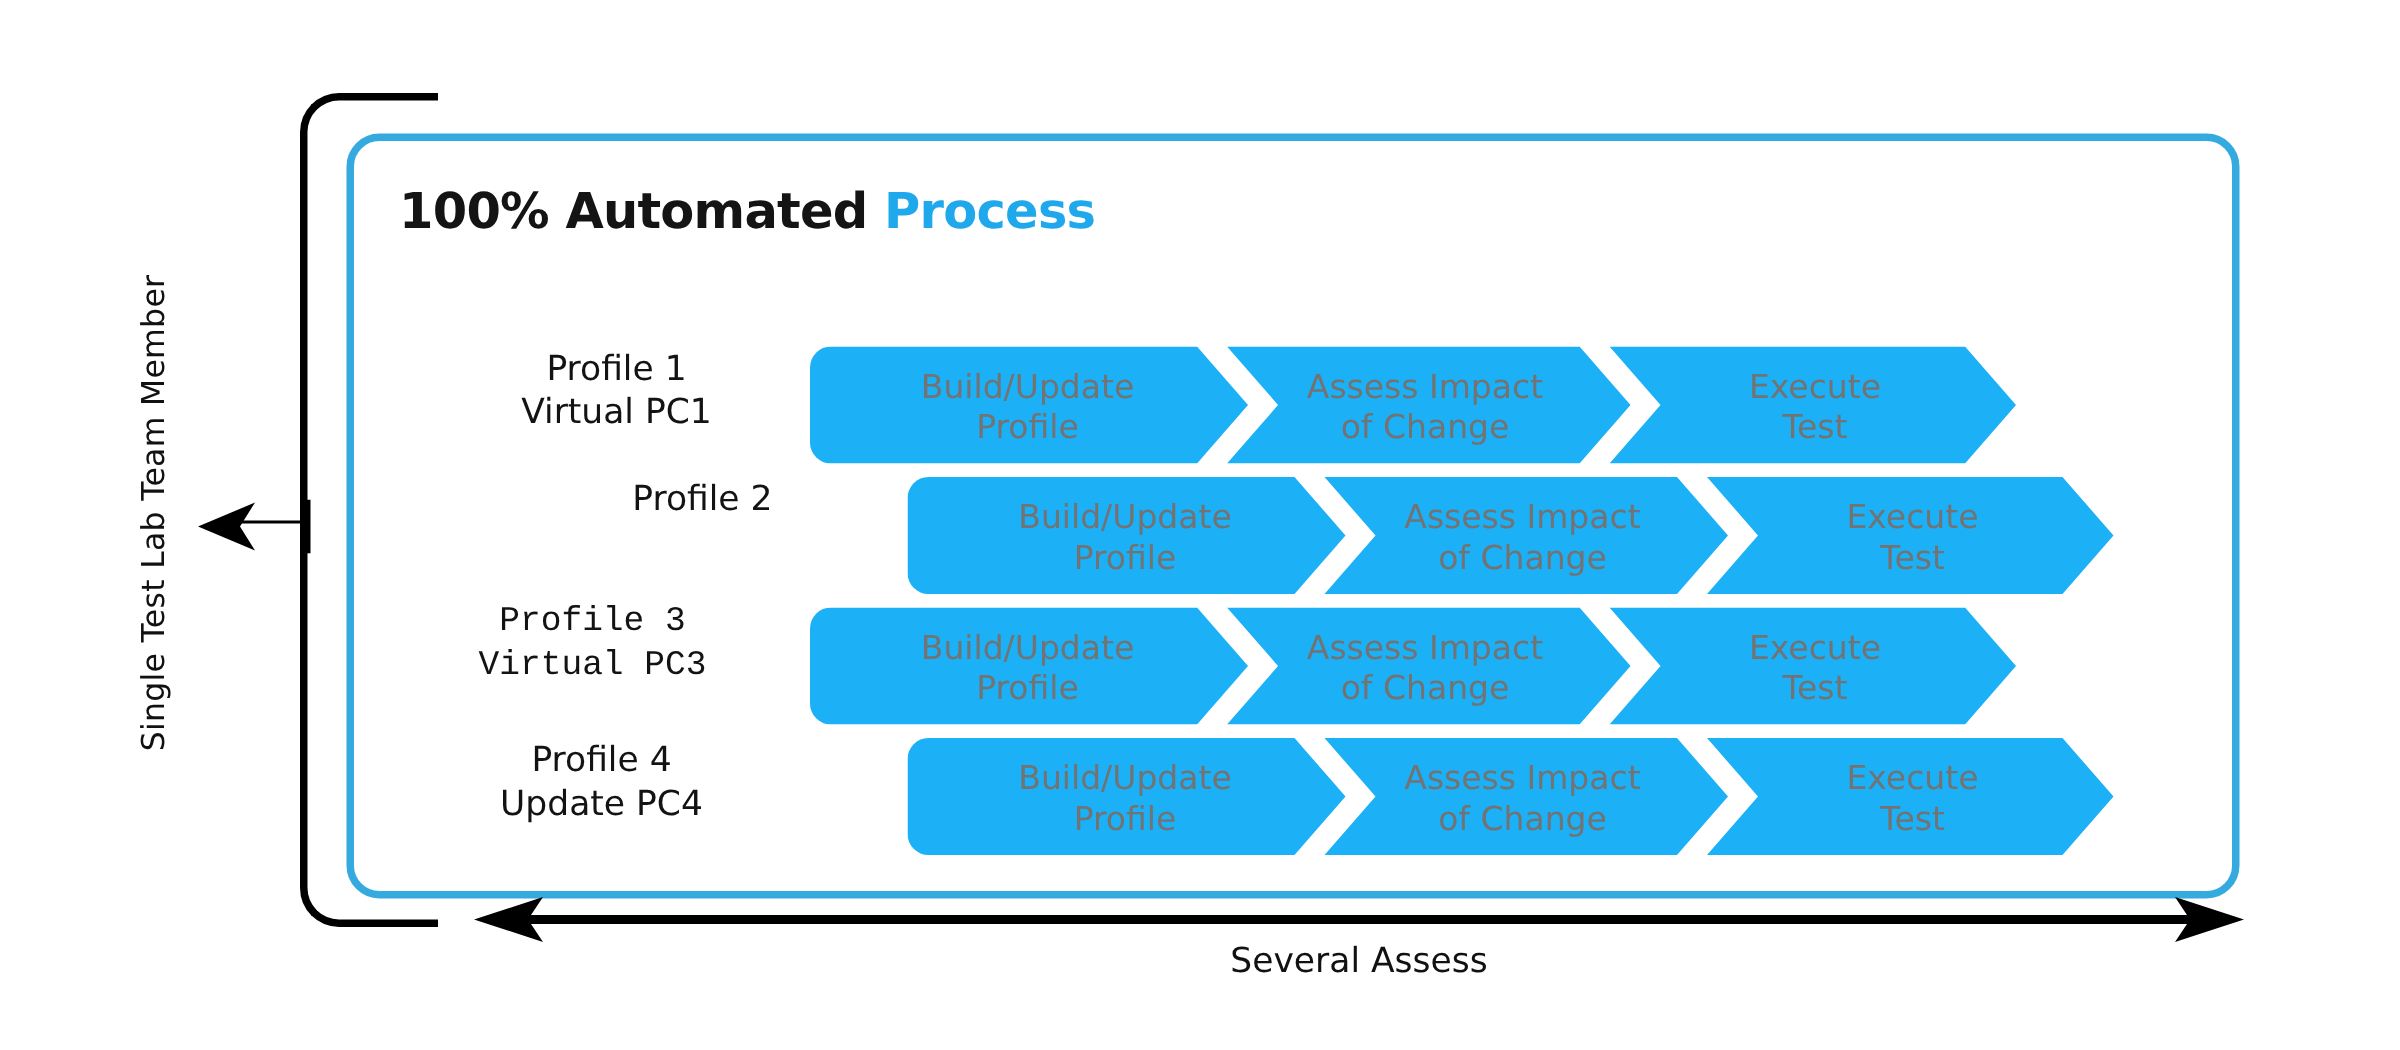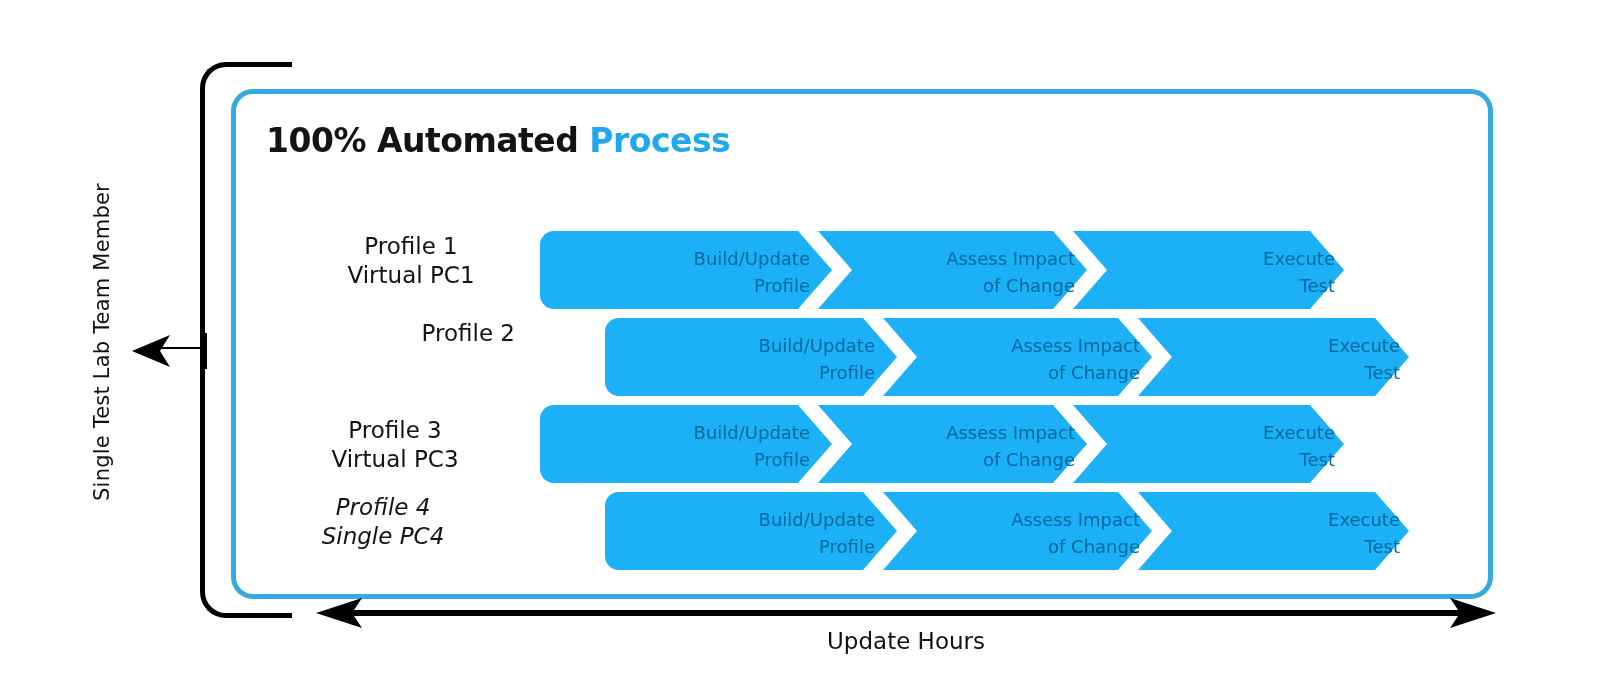--- a/index.html
+++ b/index.html
@@ -103,25 +103,25 @@
   .row-label .l2 { display: block; }
 
   
   .flow-row {
     position: absolute;
     height: 78px;
   }
   .flow-svg { display: block; }
   .seg-text {
     position: absolute;
-    text-align: right;
-    font-family: "DejaVu Sans", sans-serif;
-    font-size: 18px;
+    text-align: center;
+    font-family: "DejaVu Sans", sans-serif;
+    font-size: 22px;
     line-height: 27px;
-    color: #0369a1;
+    color: #737373;
     white-space: nowrap;
     pointer-events: none;
   }
   .seg-text .t2 { display: block; }
 
   
   .h-arrow {
     position: absolute;
     left: 316px;
     top: 598px;
@@ -203,21 +203,21 @@
     <div class="seg-text" style="left:285px; top:14px; width:250px;">
       <span>Assess Impact</span>
       <span class="t2">of Change</span>
     </div>
     <div class="seg-text" style="left:545px; top:14px; width:250px;">
       <span>Execute</span>
       <span class="t2">Test</span>
     </div>
   </div>
 
-  <div class="row-label" style="left:275px; top:416px;">
+  <div class="row-label" style="left:275px; top:400px;font-family:Liberation Mono, monospace;">
     <span>Profile 3</span>
     <span class="l2">Virtual PC3</span>
   </div>
   <div class="flow-row" style="left:540px; top:405px;">
     <svg class="flow-svg" width="810" height="78" viewBox="0 0 810 78" xmlns="http://www.w3.org/2000/svg">
       <path d="M14 0 H258 L292 39 L258 78 H14 A14 14 0 0 1 0 64 V14 A14 14 0 0 1 14 0 Z" fill="#1CB0F6"></path>
       <path d="M278 0 H513 L547 39 L513 78 H278 L312 39 Z" fill="#1CB0F6"></path>
       <path d="M533 0 H770 L804 39 L770 78 H533 L567 39 Z" fill="#1CB0F6"></path>
     </svg>
     <div class="seg-text" style="left:20px; top:14px; width:250px;">
@@ -227,23 +227,23 @@
     <div class="seg-text" style="left:285px; top:14px; width:250px;">
       <span>Assess Impact</span>
       <span class="t2">of Change</span>
     </div>
     <div class="seg-text" style="left:545px; top:14px; width:250px;">
       <span>Execute</span>
       <span class="t2">Test</span>
     </div>
   </div>
 
-  <div class="row-label" style="left:263px; top:493px;font-style:italic;">
+  <div class="row-label" style="left:281px; top:493px;">
     <span>Profile 4</span>
-    <span class="l2">Single PC4</span>
+    <span class="l2">Update PC4</span>
   </div>
   <div class="flow-row" style="left:605px; top:492px;">
     <svg class="flow-svg" width="810" height="78" viewBox="0 0 810 78" xmlns="http://www.w3.org/2000/svg">
       <path d="M14 0 H258 L292 39 L258 78 H14 A14 14 0 0 1 0 64 V14 A14 14 0 0 1 14 0 Z" fill="#1CB0F6"></path>
       <path d="M278 0 H513 L547 39 L513 78 H278 L312 39 Z" fill="#1CB0F6"></path>
       <path d="M533 0 H770 L804 39 L770 78 H533 L567 39 Z" fill="#1CB0F6"></path>
     </svg>
     <div class="seg-text" style="left:20px; top:14px; width:250px;">
       <span>Build/Update</span>
       <span class="t2">Profile</span>
@@ -258,15 +258,15 @@
     </div>
   </div>
 
   <div class="h-arrow">
     <svg width="1180" height="30" viewBox="0 0 1180 30" xmlns="http://www.w3.org/2000/svg">
       <rect x="34" y="12" width="1112" height="6" fill="#000000"></rect>
       <path d="M0 15 L46 0 L36 15 L46 30 Z" fill="#000000"></path>
       <path d="M1180 15 L1134 0 L1144 15 L1134 30 Z" fill="#000000"></path>
     </svg>
   </div>
-  <div class="h-caption">Update Hours</div>
+  <div class="h-caption">Several Assess</div>
 
 </div>
 
 </body></html>

